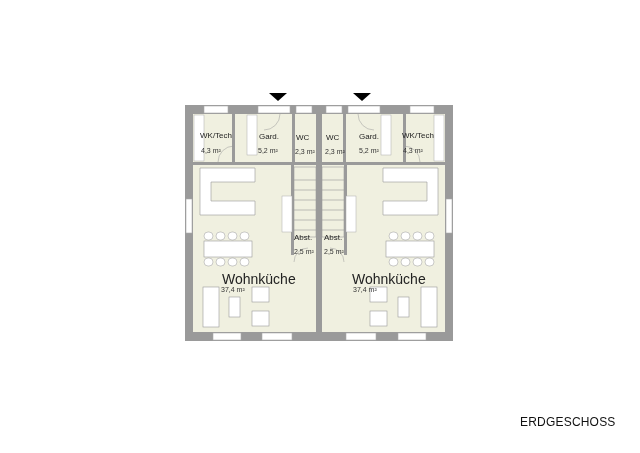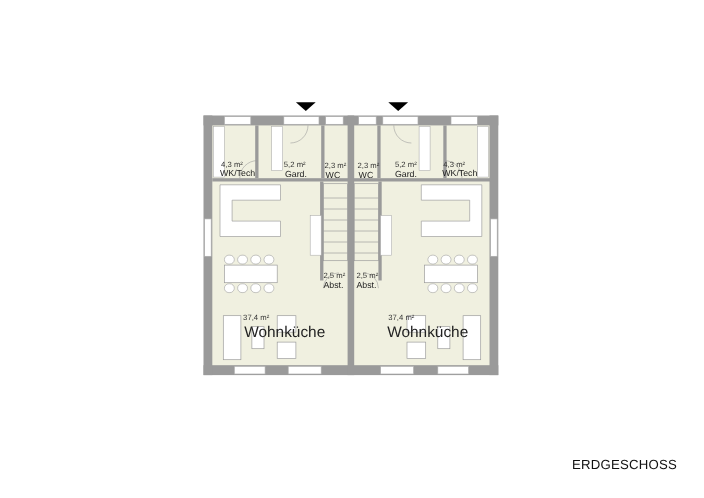--- a/index.html
+++ b/index.html
@@ -1,18 +1,18 @@
 <!DOCTYPE html>
 <html><head>
 <meta charset="utf-8">
 <style>
   html, body { margin:0; padding:0; background:#ffffff; }
   body { width:640px; height:453px; position:relative; overflow:hidden; font-family:"Liberation Sans", sans-serif; }
   .plan { position:absolute; left:0; top:0; width:640px; height:453px; }
-  .lbl { position:absolute; font-size:8px; color:#222; white-space:nowrap; line-height:1;margin-top:22px; }
+  .lbl { position:absolute; font-size:8px; color:#222; white-space:nowrap; line-height:1; }
   .lbl.big { font-size:14px; }
   .area { position:absolute; font-size:7px; color:#333; white-space:nowrap; line-height:1; }
   .title { position:absolute; left:520px; top:415px; font-size:12px; color:#111; letter-spacing:0.2px;text-align:center; }
 </style>
 </head>
 <body>
 
 <svg class="plan" width="640" height="453" viewBox="0 0 640 453">
 
   <rect x="190" y="113" width="258" height="220" fill="#f0f0e0"></rect>

